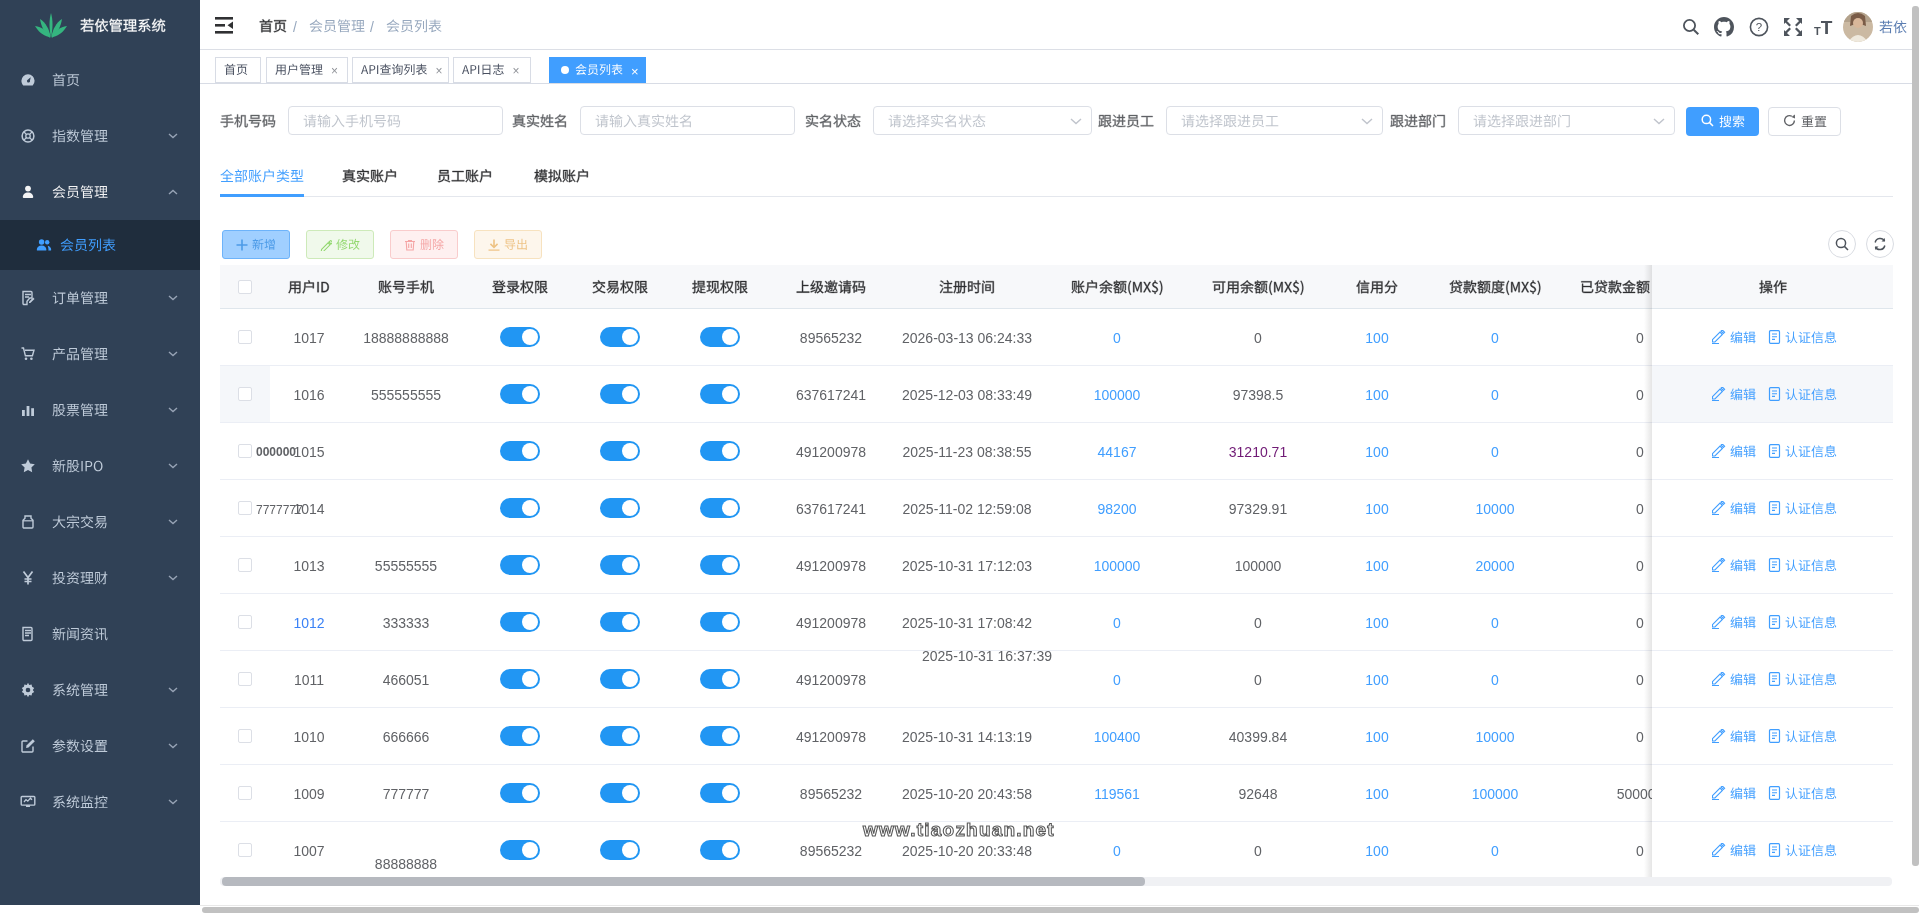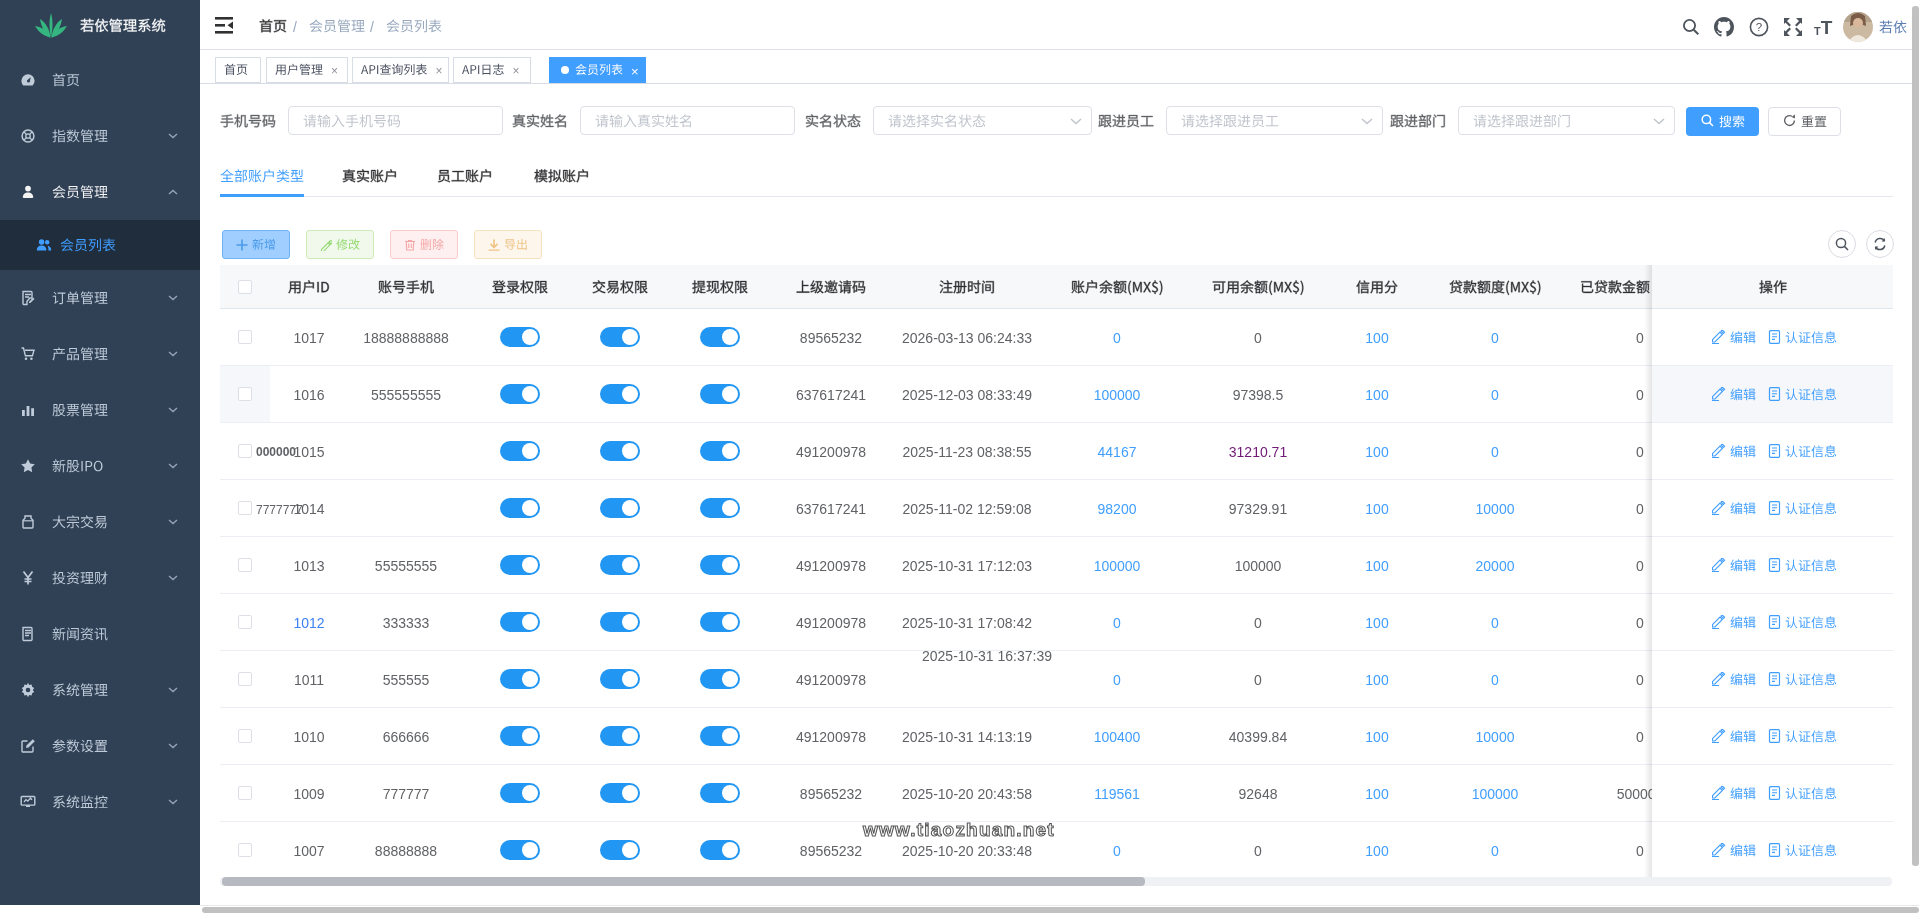--- a/index.html
+++ b/index.html
@@ -404,21 +404,21 @@
         <div style="font-size:14px;color:#3b82f6;line-height:18px;left:89px;top:349px;width:300px;margin-left:-150px;text-align:center;">1012</div>
         <div style="font-size:14px;color:#606266;line-height:18px;left:186px;top:349px;width:300px;margin-left:-150px;text-align:center;">333333</div>
         <div style="font-size:14px;color:#606266;line-height:18px;left:611px;top:349px;width:300px;margin-left:-150px;text-align:center;">491200978</div>
         <div style="font-size:14px;color:#606266;line-height:18px;left:747px;top:349px;width:300px;margin-left:-150px;text-align:center;">2025-10-31 17:08:42</div>
         <div style="font-size:14px;color:#409eff;line-height:18px;left:897px;top:349px;width:300px;margin-left:-150px;text-align:center;">0</div>
         <div style="font-size:14px;color:#606266;line-height:18px;left:1038px;top:349px;width:300px;margin-left:-150px;text-align:center;">0</div>
         <div style="font-size:14px;color:#409eff;line-height:18px;left:1157px;top:349px;width:300px;margin-left:-150px;text-align:center;">100</div>
         <div style="font-size:14px;color:#409eff;line-height:18px;left:1275px;top:349px;width:300px;margin-left:-150px;text-align:center;">0</div>
         <div style="font-size:14px;color:#606266;line-height:18px;left:1420px;top:349px;width:300px;margin-left:-150px;text-align:center;">0</div>
         <div style="font-size:14px;color:#606266;line-height:18px;left:89px;top:406px;width:300px;margin-left:-150px;text-align:center;">1011</div>
-        <div style="font-size:14px;color:#606266;line-height:18px;left:186px;top:406px;width:300px;margin-left:-150px;text-align:center;">555555</div>
+        <div style="font-size:14px;color:#606266;line-height:18px;left:186px;top:406px;width:300px;margin-left:-150px;text-align:center;">466051</div>
         <div style="font-size:14px;color:#606266;line-height:18px;left:611px;top:406px;width:300px;margin-left:-150px;text-align:center;">491200978</div>
         <div style="font-size:14px;color:#606266;line-height:18px;left:747px;top:382px;width:340px;margin-left:-150px;text-align:center;">2025-10-31 16:37:39</div>
         <div style="font-size:14px;color:#409eff;line-height:18px;left:897px;top:406px;width:300px;margin-left:-150px;text-align:center;">0</div>
         <div style="font-size:14px;color:#606266;line-height:18px;left:1038px;top:406px;width:300px;margin-left:-150px;text-align:center;">0</div>
         <div style="font-size:14px;color:#409eff;line-height:18px;left:1157px;top:406px;width:300px;margin-left:-150px;text-align:center;">100</div>
         <div style="font-size:14px;color:#409eff;line-height:18px;left:1275px;top:406px;width:300px;margin-left:-150px;text-align:center;">0</div>
         <div style="font-size:14px;color:#606266;line-height:18px;left:1420px;top:406px;width:300px;margin-left:-150px;text-align:center;">0</div>
         <div style="font-size:14px;color:#606266;line-height:18px;left:89px;top:463px;width:300px;margin-left:-150px;text-align:center;">1010</div>
         <div style="font-size:14px;color:#606266;line-height:18px;left:186px;top:463px;width:300px;margin-left:-150px;text-align:center;">666666</div>
         <div style="font-size:14px;color:#606266;line-height:18px;left:611px;top:463px;width:300px;margin-left:-150px;text-align:center;">491200978</div>
@@ -431,21 +431,21 @@
         <div style="font-size:14px;color:#606266;line-height:18px;left:89px;top:520px;width:300px;margin-left:-150px;text-align:center;">1009</div>
         <div style="font-size:14px;color:#606266;line-height:18px;left:186px;top:520px;width:300px;margin-left:-150px;text-align:center;">777777</div>
         <div style="font-size:14px;color:#606266;line-height:18px;left:611px;top:520px;width:300px;margin-left:-150px;text-align:center;">89565232</div>
         <div style="font-size:14px;color:#606266;line-height:18px;left:747px;top:520px;width:300px;margin-left:-150px;text-align:center;">2025-10-20 20:43:58</div>
         <div style="font-size:14px;color:#409eff;line-height:18px;left:897px;top:520px;width:300px;margin-left:-150px;text-align:center;">119561</div>
         <div style="font-size:14px;color:#606266;line-height:18px;left:1038px;top:520px;width:300px;margin-left:-150px;text-align:center;">92648</div>
         <div style="font-size:14px;color:#409eff;line-height:18px;left:1157px;top:520px;width:300px;margin-left:-150px;text-align:center;">100</div>
         <div style="font-size:14px;color:#409eff;line-height:18px;left:1275px;top:520px;width:300px;margin-left:-150px;text-align:center;">100000</div>
         <div style="font-size:14px;color:#606266;line-height:18px;left:1420px;top:520px;width:300px;margin-left:-150px;text-align:center;">500000</div>
         <div style="font-size:14px;color:#606266;line-height:18px;left:89px;top:577px;width:300px;margin-left:-150px;text-align:center;">1007</div>
-        <div style="font-size:14px;color:#606266;line-height:18px;left:186px;top:577px;width:300px;margin-left:-150px;text-align:center;">88888888</div>
+        <div style="font-size:14px;color:#606266;line-height:18px;left:186px;top:590px;width:300px;margin-left:-150px;text-align:center;">88888888</div>
         <div style="font-size:14px;color:#606266;line-height:18px;left:611px;top:577px;width:300px;margin-left:-150px;text-align:center;">89565232</div>
         <div style="font-size:14px;color:#606266;line-height:18px;left:747px;top:577px;width:300px;margin-left:-150px;text-align:center;">2025-10-20 20:33:48</div>
         <div style="font-size:14px;color:#409eff;line-height:18px;left:897px;top:577px;width:300px;margin-left:-150px;text-align:center;">0</div>
         <div style="font-size:14px;color:#606266;line-height:18px;left:1038px;top:577px;width:300px;margin-left:-150px;text-align:center;">0</div>
         <div style="font-size:14px;color:#409eff;line-height:18px;left:1157px;top:577px;width:300px;margin-left:-150px;text-align:center;">100</div>
         <div style="font-size:14px;color:#409eff;line-height:18px;left:1275px;top:577px;width:300px;margin-left:-150px;text-align:center;">0</div>
         <div style="font-size:14px;color:#606266;line-height:18px;left:1420px;top:577px;width:300px;margin-left:-150px;text-align:center;">0</div>
       </div>
     </div>
     <div style="left:238px;top:330px;width:14px;height:14px;background:#fff;border:1px solid #dcdfe6;border-radius:2px;"></div>

